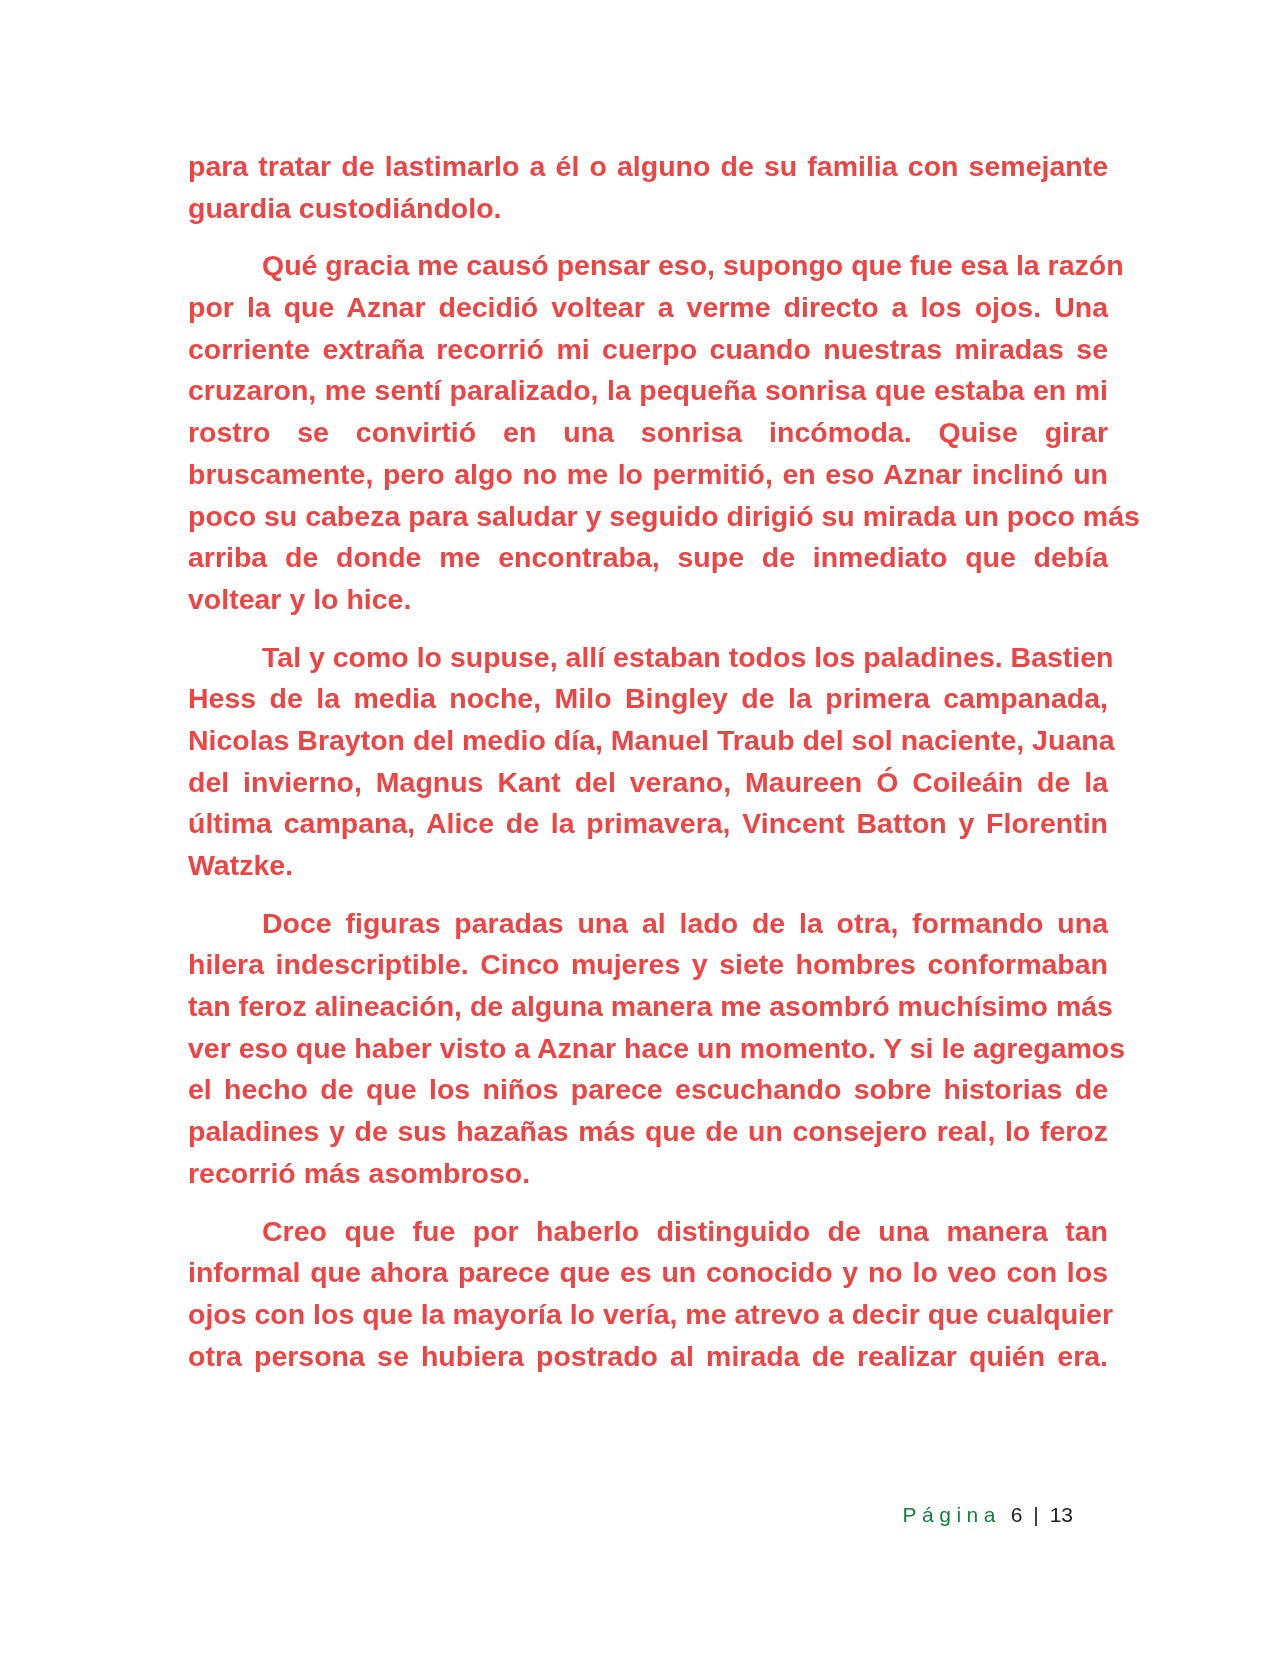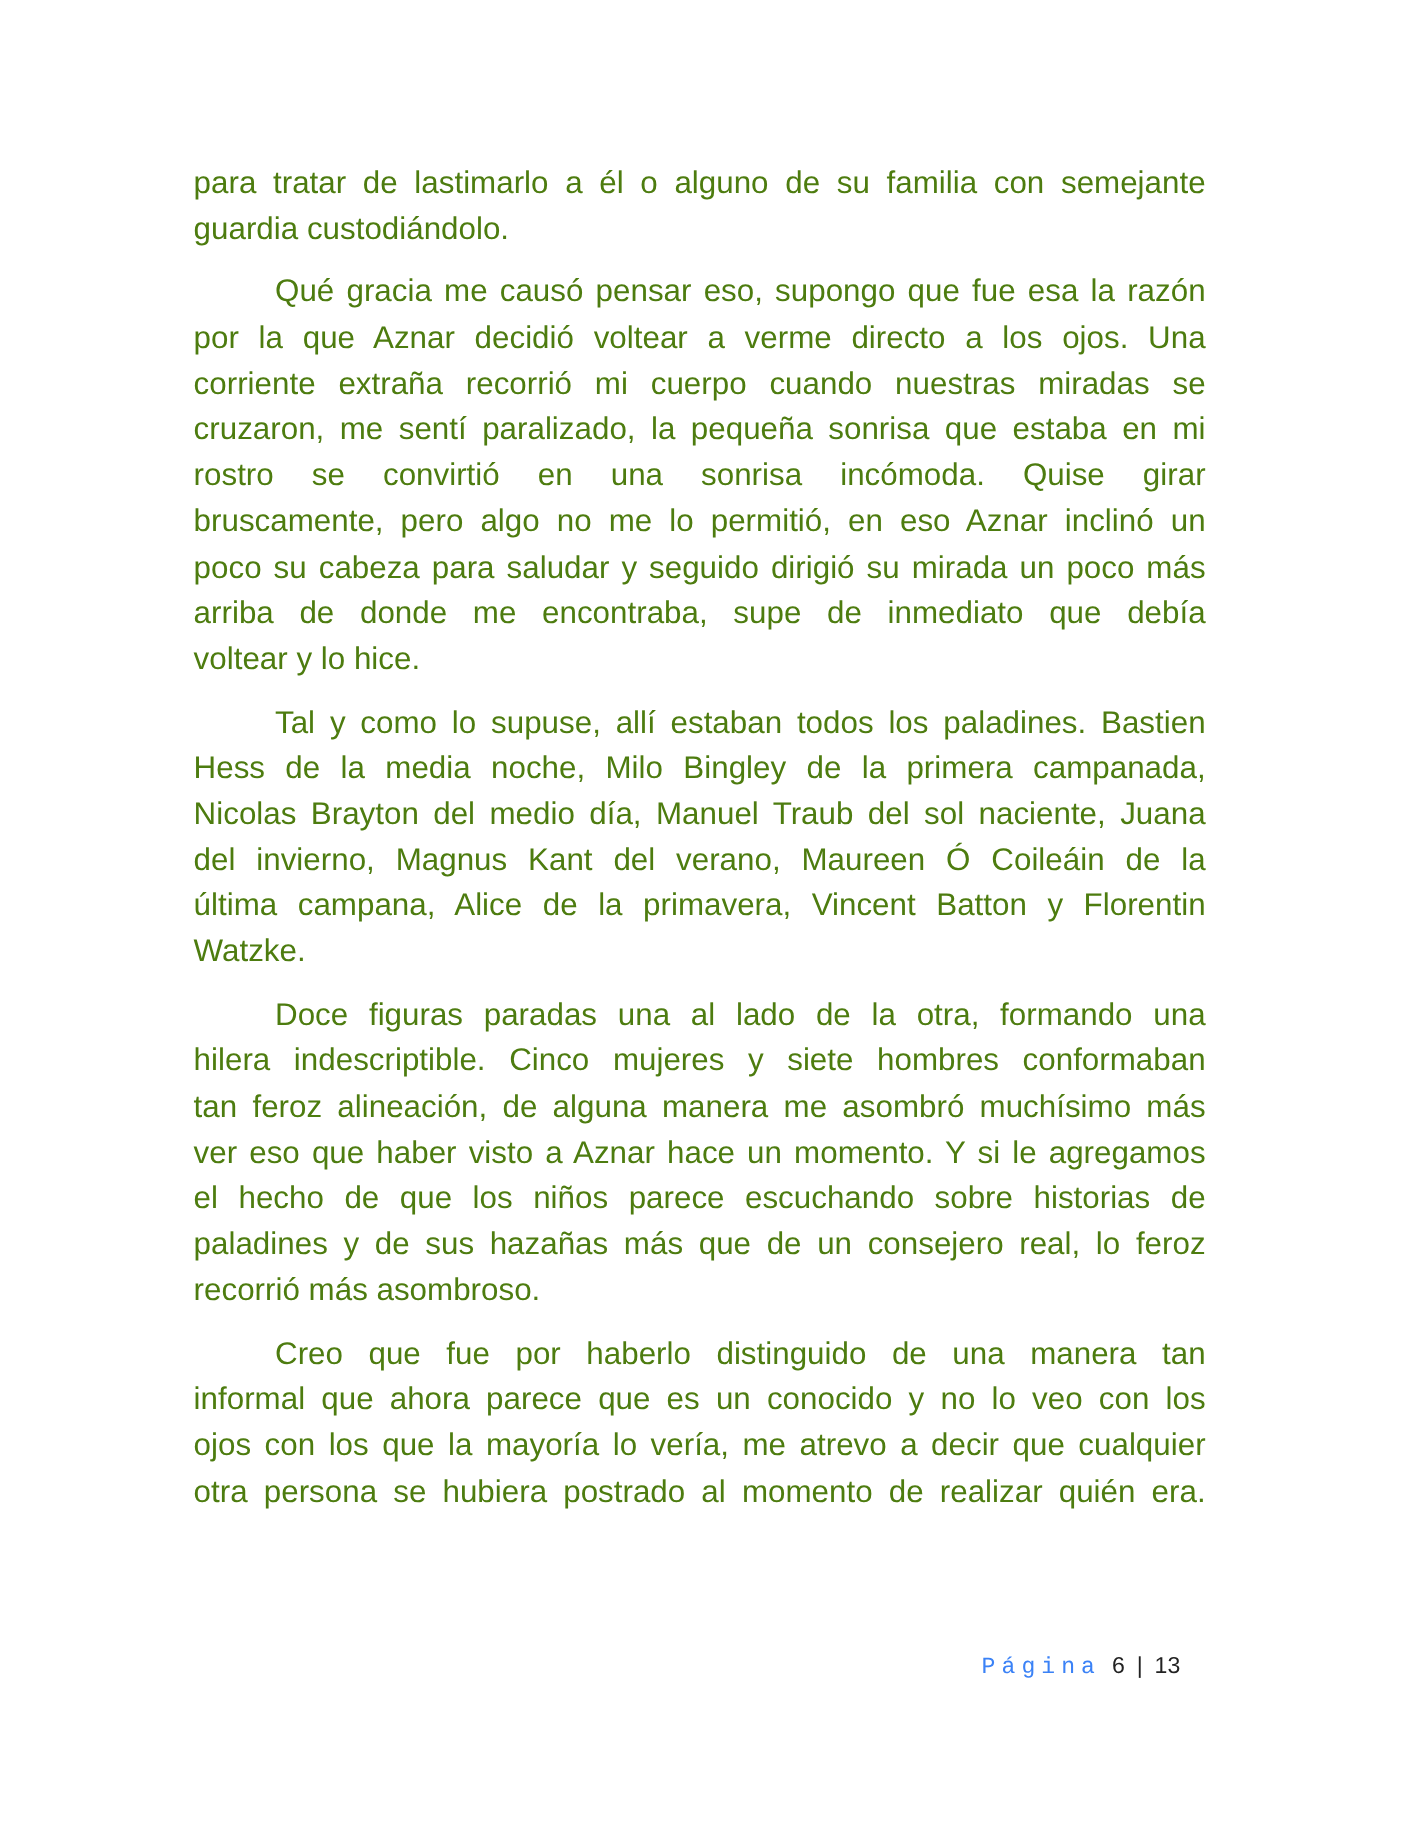--- a/index.html
+++ b/index.html
@@ -16,26 +16,27 @@
     .page {
       position: absolute;
       left: 0;
       top: 0;
       width: 1280px;
       height: 1656px;
       background: #ffffff;
     }
     .body-text {
       position: absolute;
-      left: 176px;
+      left: 188px;
       top: 146px;
       width: 920px;
       font-family: "Liberation Sans", sans-serif;
       font-size: 28.5px;
-      color: #4d7c0f;
+      color: #ef4444;
+      font-weight: bold;
     }
     .paragraph {
       margin: 0 0 16px 0;
     }
     .line {
       display: block;
       height: 41.7px;
       line-height: 41.7px;
       white-space: nowrap;
       text-align: justify;
@@ -54,24 +55,23 @@
       top: 1500px;
       left: 0;
       width: 1073px;
       text-align: right;
       font-family: "Liberation Sans", sans-serif;
       font-size: 21px;
       line-height: 30px;
       color: #222222;
     }
     .footer-label {
-      color: #3b82f6;
+      color: #15803d;
       letter-spacing: 5.5px;
       margin-right: 4px;
-      font-family: Liberation Mono, monospace;
     }
     .footer-sep {
       margin: 0 5px;
     }
   </style>
 </head>
 <body>
 
 <div class="page">
   <div class="body-text" id="body-text">
@@ -104,21 +104,21 @@
         <span class="line">tan feroz alineación, de alguna manera me asombró muchísimo más</span>
         <span class="line">ver eso que haber visto a Aznar hace un momento. Y si le agregamos</span>
         <span class="line">el hecho de que los niños parece escuchando sobre historias de</span>
         <span class="line">paladines y de sus hazañas más que de un consejero real, lo feroz</span>
         <span class="line last">recorrió más asombroso.</span>
       </div>
       <div class="paragraph">
         <span class="line indent">Creo que fue por haberlo distinguido de una manera tan</span>
         <span class="line">informal que ahora parece que es un conocido y no lo veo con los</span>
         <span class="line">ojos con los que la mayoría lo vería, me atrevo a decir que cualquier</span>
-        <span class="line">otra persona se hubiera postrado al momento de realizar quién era.</span>
+        <span class="line">otra persona se hubiera postrado al mirada de realizar quién era.</span>
       </div>
     </div>
 
   <div class="footer">
     <span class="footer-label">Página</span>
     <span>6</span>
     <span class="footer-sep">|</span>
     <span>13</span>
   </div>
 </div>

